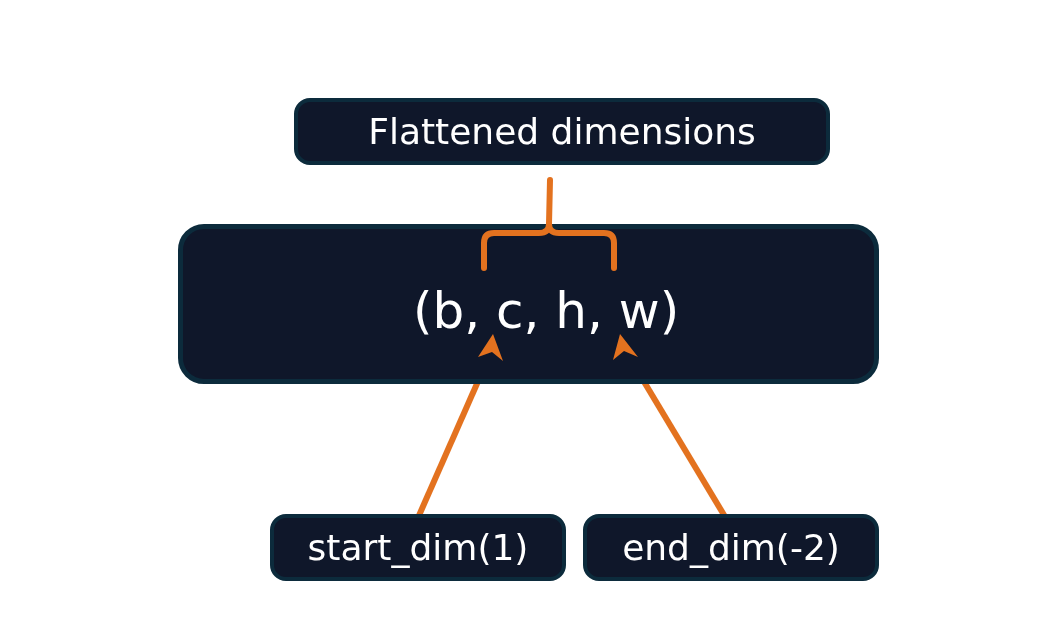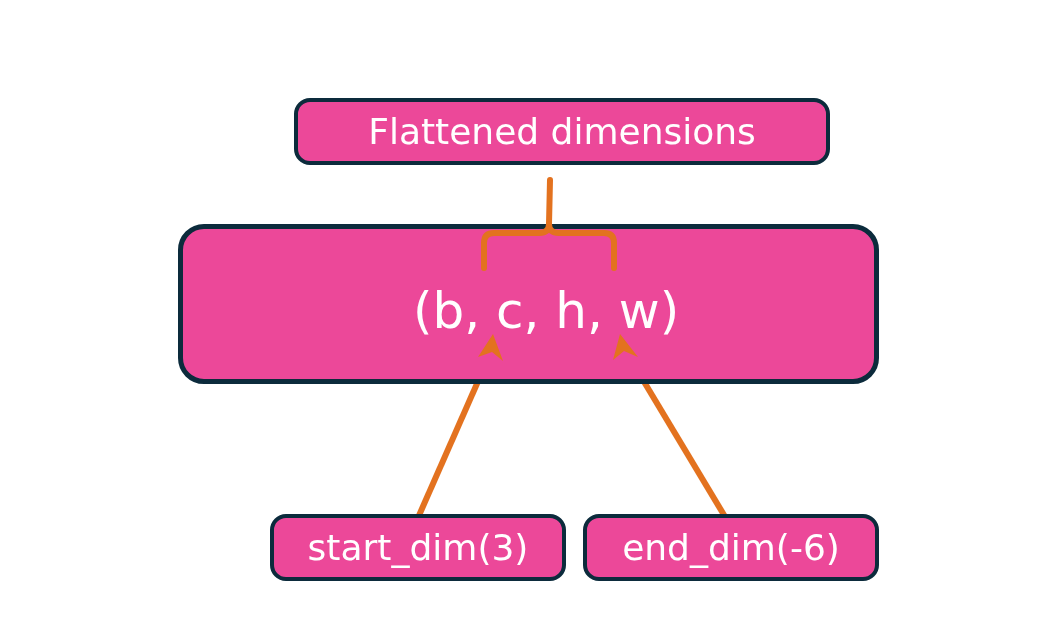--- a/index.html
+++ b/index.html
@@ -13,21 +13,21 @@
     height: 632px;
     background: #ffffff;
     overflow: hidden;
     font-family: "DejaVu Sans", sans-serif;
   }
 
   
   .node {
     position: absolute;
     box-sizing: border-box;
-    background: #ec4899;
+    background: #0f172a;
     border: 4px solid #0C2B3C;
     border-radius: 18px;
     display: flex;
     align-items: center;
     justify-content: center;
     color: #ffffff;
     z-index: 2;
   }
   .node-label {
     color: #ffffff;
@@ -118,25 +118,25 @@
 
   <div class="node" id="box-flattened">
     <span class="node-label">Flattened dimensions</span>
   </div>
 
   <div class="node" id="box-shape">
     <span class="node-label">(b, c, h, w)</span>
   </div>
 
   <div class="node" id="box-start-dim">
-    <span class="node-label">start_dim(3)</span>
+    <span class="node-label">start_dim(1)</span>
   </div>
 
   <div class="node" id="box-end-dim">
-    <span class="node-label">end_dim(-6)</span>
+    <span class="node-label">end_dim(-2)</span>
   </div>
 
   <svg id="connectors" viewBox="0 0 1038 632" xmlns="http://www.w3.org/2000/svg">
 
     <path d="M 484 268
              L 484 243
              Q 484 233 494 233
              L 539 233
              Q 549 233 549 224
              Q 549 233 559 233

